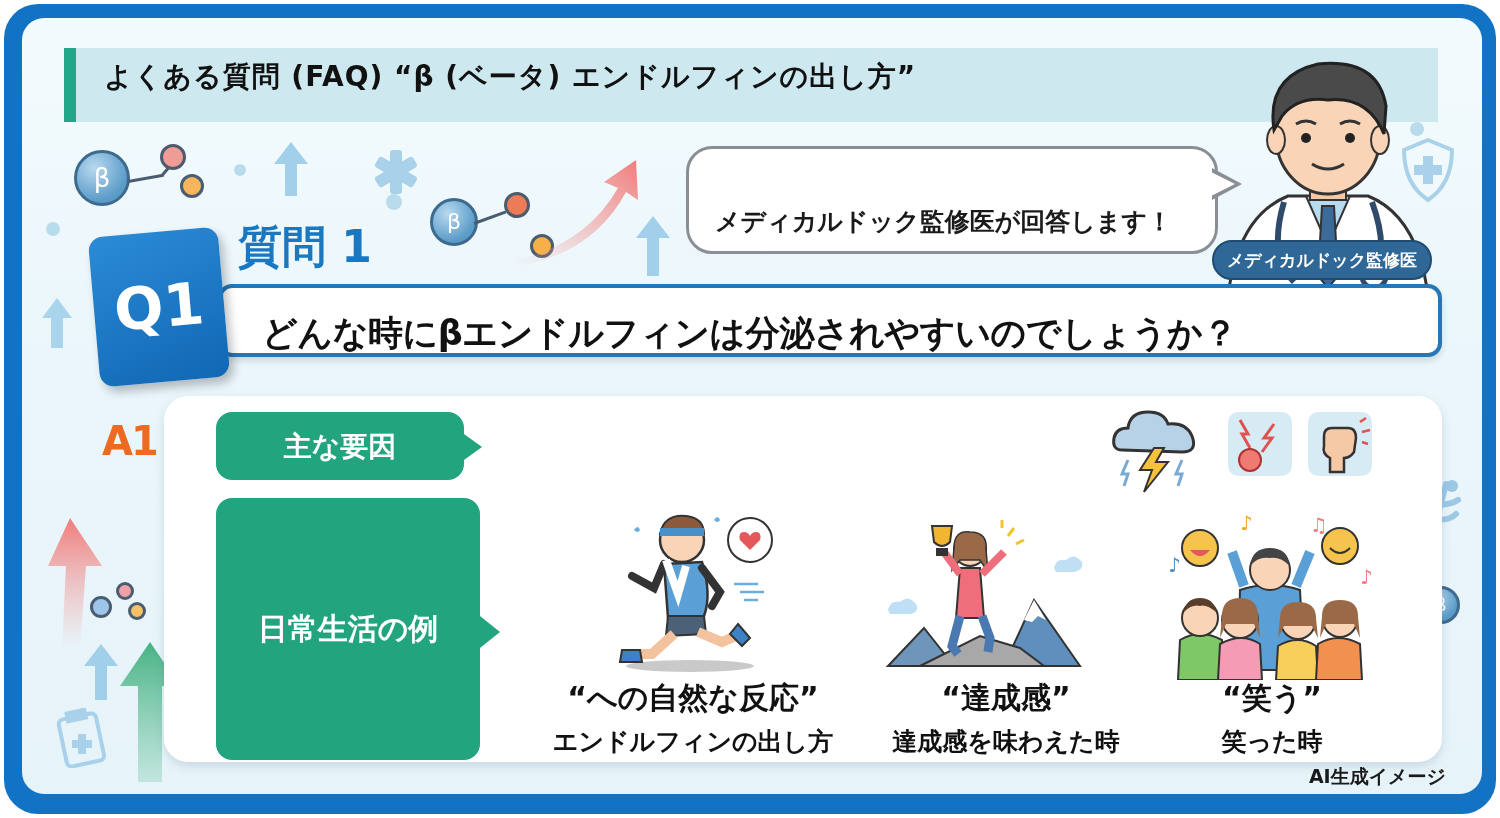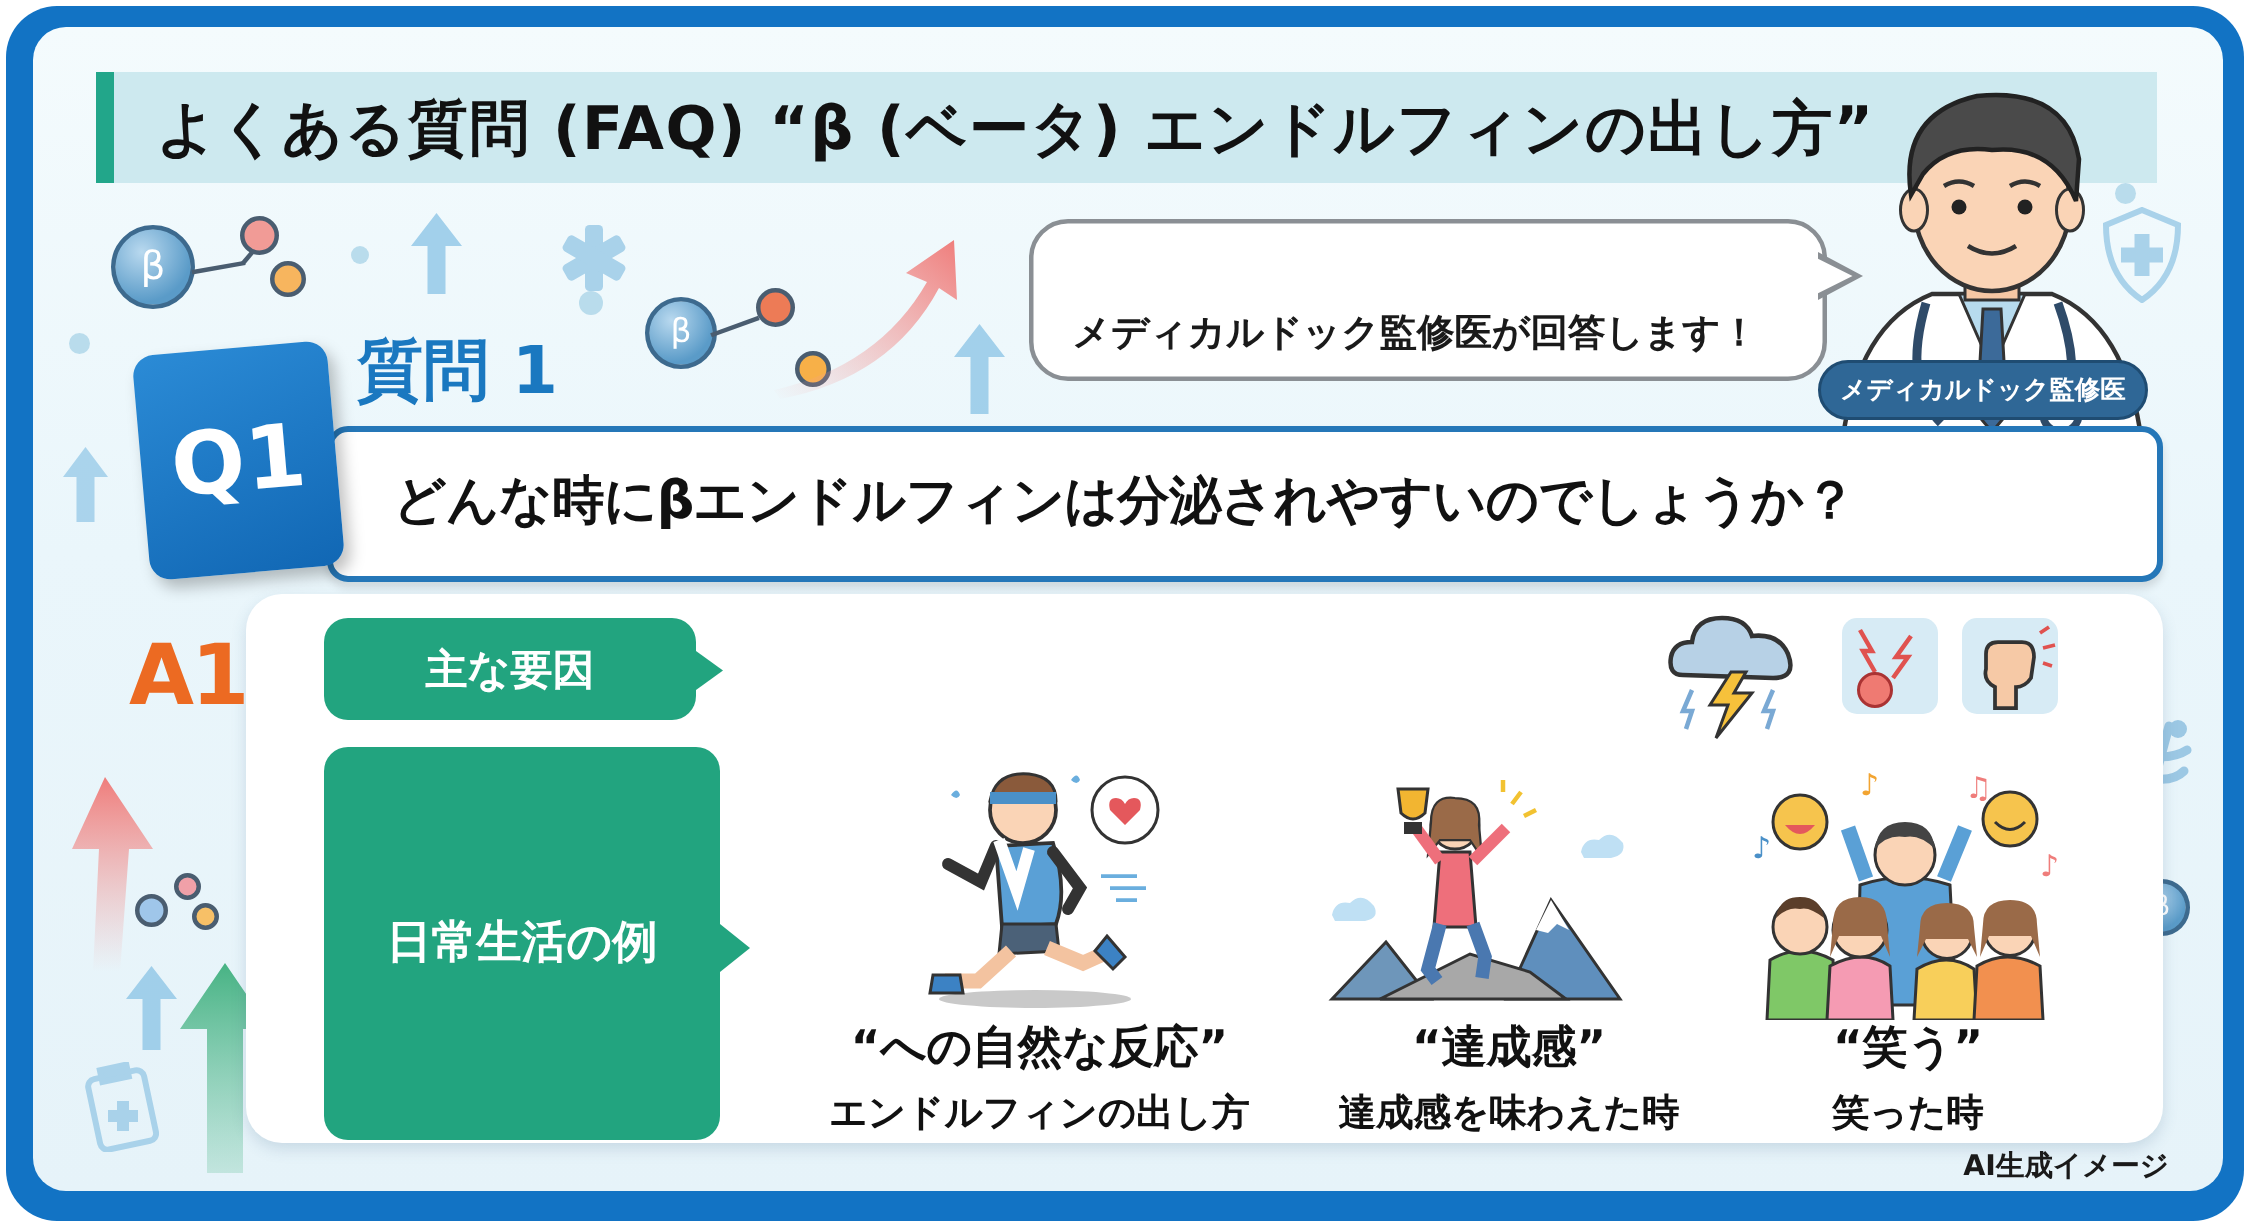--- a/index.html
+++ b/index.html
@@ -16,21 +16,21 @@
     background: linear-gradient(180deg, #f4fbfd 0%, #eaf6fb 45%, #e6f3f9 100%);
     overflow: hidden;
   }
 
   
   .title-bar {
     position: absolute; left: 42px; top: 30px; width: 1374px; height: 74px;
     background: #cde9ef; border-left: 12px solid #22a68a;
   }
   .title-text {
-    position: absolute; left: 28px; top: 10px; font-size: 40px; font-weight: bold; color: #111;
+    position: absolute; left: 28px; top: 10px; font-size: 28px; font-weight: bold; color: #111;
     letter-spacing: 1px; white-space: nowrap;
   }
 
   
   .deco { position: absolute; }
   .beta-ball {
     position: absolute; width: 56px; height: 56px; border-radius: 50%;
     background: radial-gradient(circle at 35% 30%, #b9d9ef, #5a9bc8 70%);
     border: 3px solid #3d6a8e; color: #fff; font-size: 26px; text-align: center; line-height: 50px;
   }
@@ -70,36 +70,36 @@
   .q-badge {
     position: absolute; left: 72px; top: 214px; width: 130px; height: 150px;
     background: linear-gradient(160deg, #2b8bd6, #1167b4); border-radius: 14px;
     transform: rotate(-5deg); box-shadow: 4px 6px 10px rgba(0,0,0,0.25);
     color: #fff; font-size: 58px; font-weight: bold; text-align: center; line-height: 150px;
   }
   .q-heading {
     position: absolute; left: 216px; top: 200px; font-size: 44px; font-weight: bold; color: #1a78c0;
   }
   .q-box {
-    position: absolute; left: 196px; top: 266px; width: 1224px; height: 104px;
+    position: absolute; left: 196px; top: 266px; width: 1224px; height: 73px;
     background: #fff; border: 4px solid #2577b8; border-radius: 14px;
     box-shadow: 0 4px 6px rgba(0,0,0,0.12);
   }
   .q-text {
     position: absolute; left: 40px; top: 22px; font-size: 35px; font-weight: bold; color: #111;
     white-space: nowrap; letter-spacing: -0.5px;
   }
 
   
   .a-panel {
     position: absolute; left: 142px; top: 378px; width: 1278px; height: 366px;
     background: #fff; border-radius: 24px; box-shadow: 0 4px 10px rgba(60,100,140,0.18);
   }
   .a-label {
-    position: absolute; left: 64px; top: 400px; font-size: 56px; font-weight: bold; color: #ec6a22;
+    position: absolute; left: 80px; top: 400px; font-size: 40px; font-weight: bold; color: #ec6a22;
     letter-spacing: -2px;
   }
   .pill-main {
     position: absolute; left: 194px; top: 394px; width: 248px; height: 68px;
     background: #22a47f; border-radius: 16px; color: #fff; font-size: 28px; font-weight: bold;
     text-align: center; line-height: 70px;
   }
   .pill-main::after {
     content: ""; position: absolute; right: -18px; top: 22px;
     border-top: 13px solid transparent; border-bottom: 13px solid transparent; border-left: 18px solid #22a47f;

